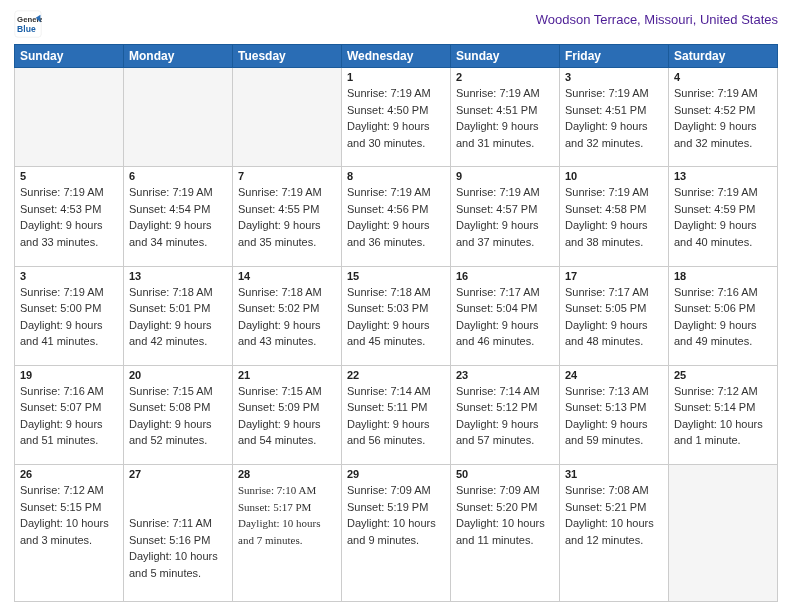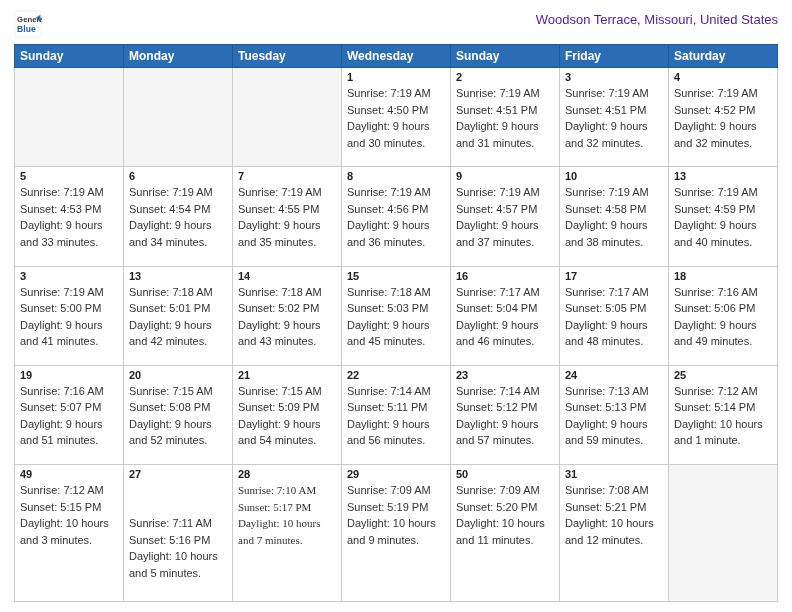--- a/index.html
+++ b/index.html
@@ -301,21 +301,21 @@
           <td>
             <span class="day-number">25</span>
             <div class="day-info" style="white-space: pre-line;">Sunrise: 7:12 AM
 Sunset: 5:14 PM
 Daylight: 10 hours
 and 1 minute.</div>
           </td>
         </tr>
         <tr>
           <td>
-            <span class="day-number">49</span>
+            <span class="day-number">26</span>
             <div class="day-info" style="white-space: pre-line;">Sunrise: 7:12 AM
 Sunset: 5:15 PM
 Daylight: 10 hours
 and 3 minutes.</div>
           </td>
           <td>
             <span class="day-number">27</span>
             <div class="day-info" style="white-space: pre-line; margin-top: 35px;">Sunrise: 7:11 AM
 Sunset: 5:16 PM
 Daylight: 10 hours

